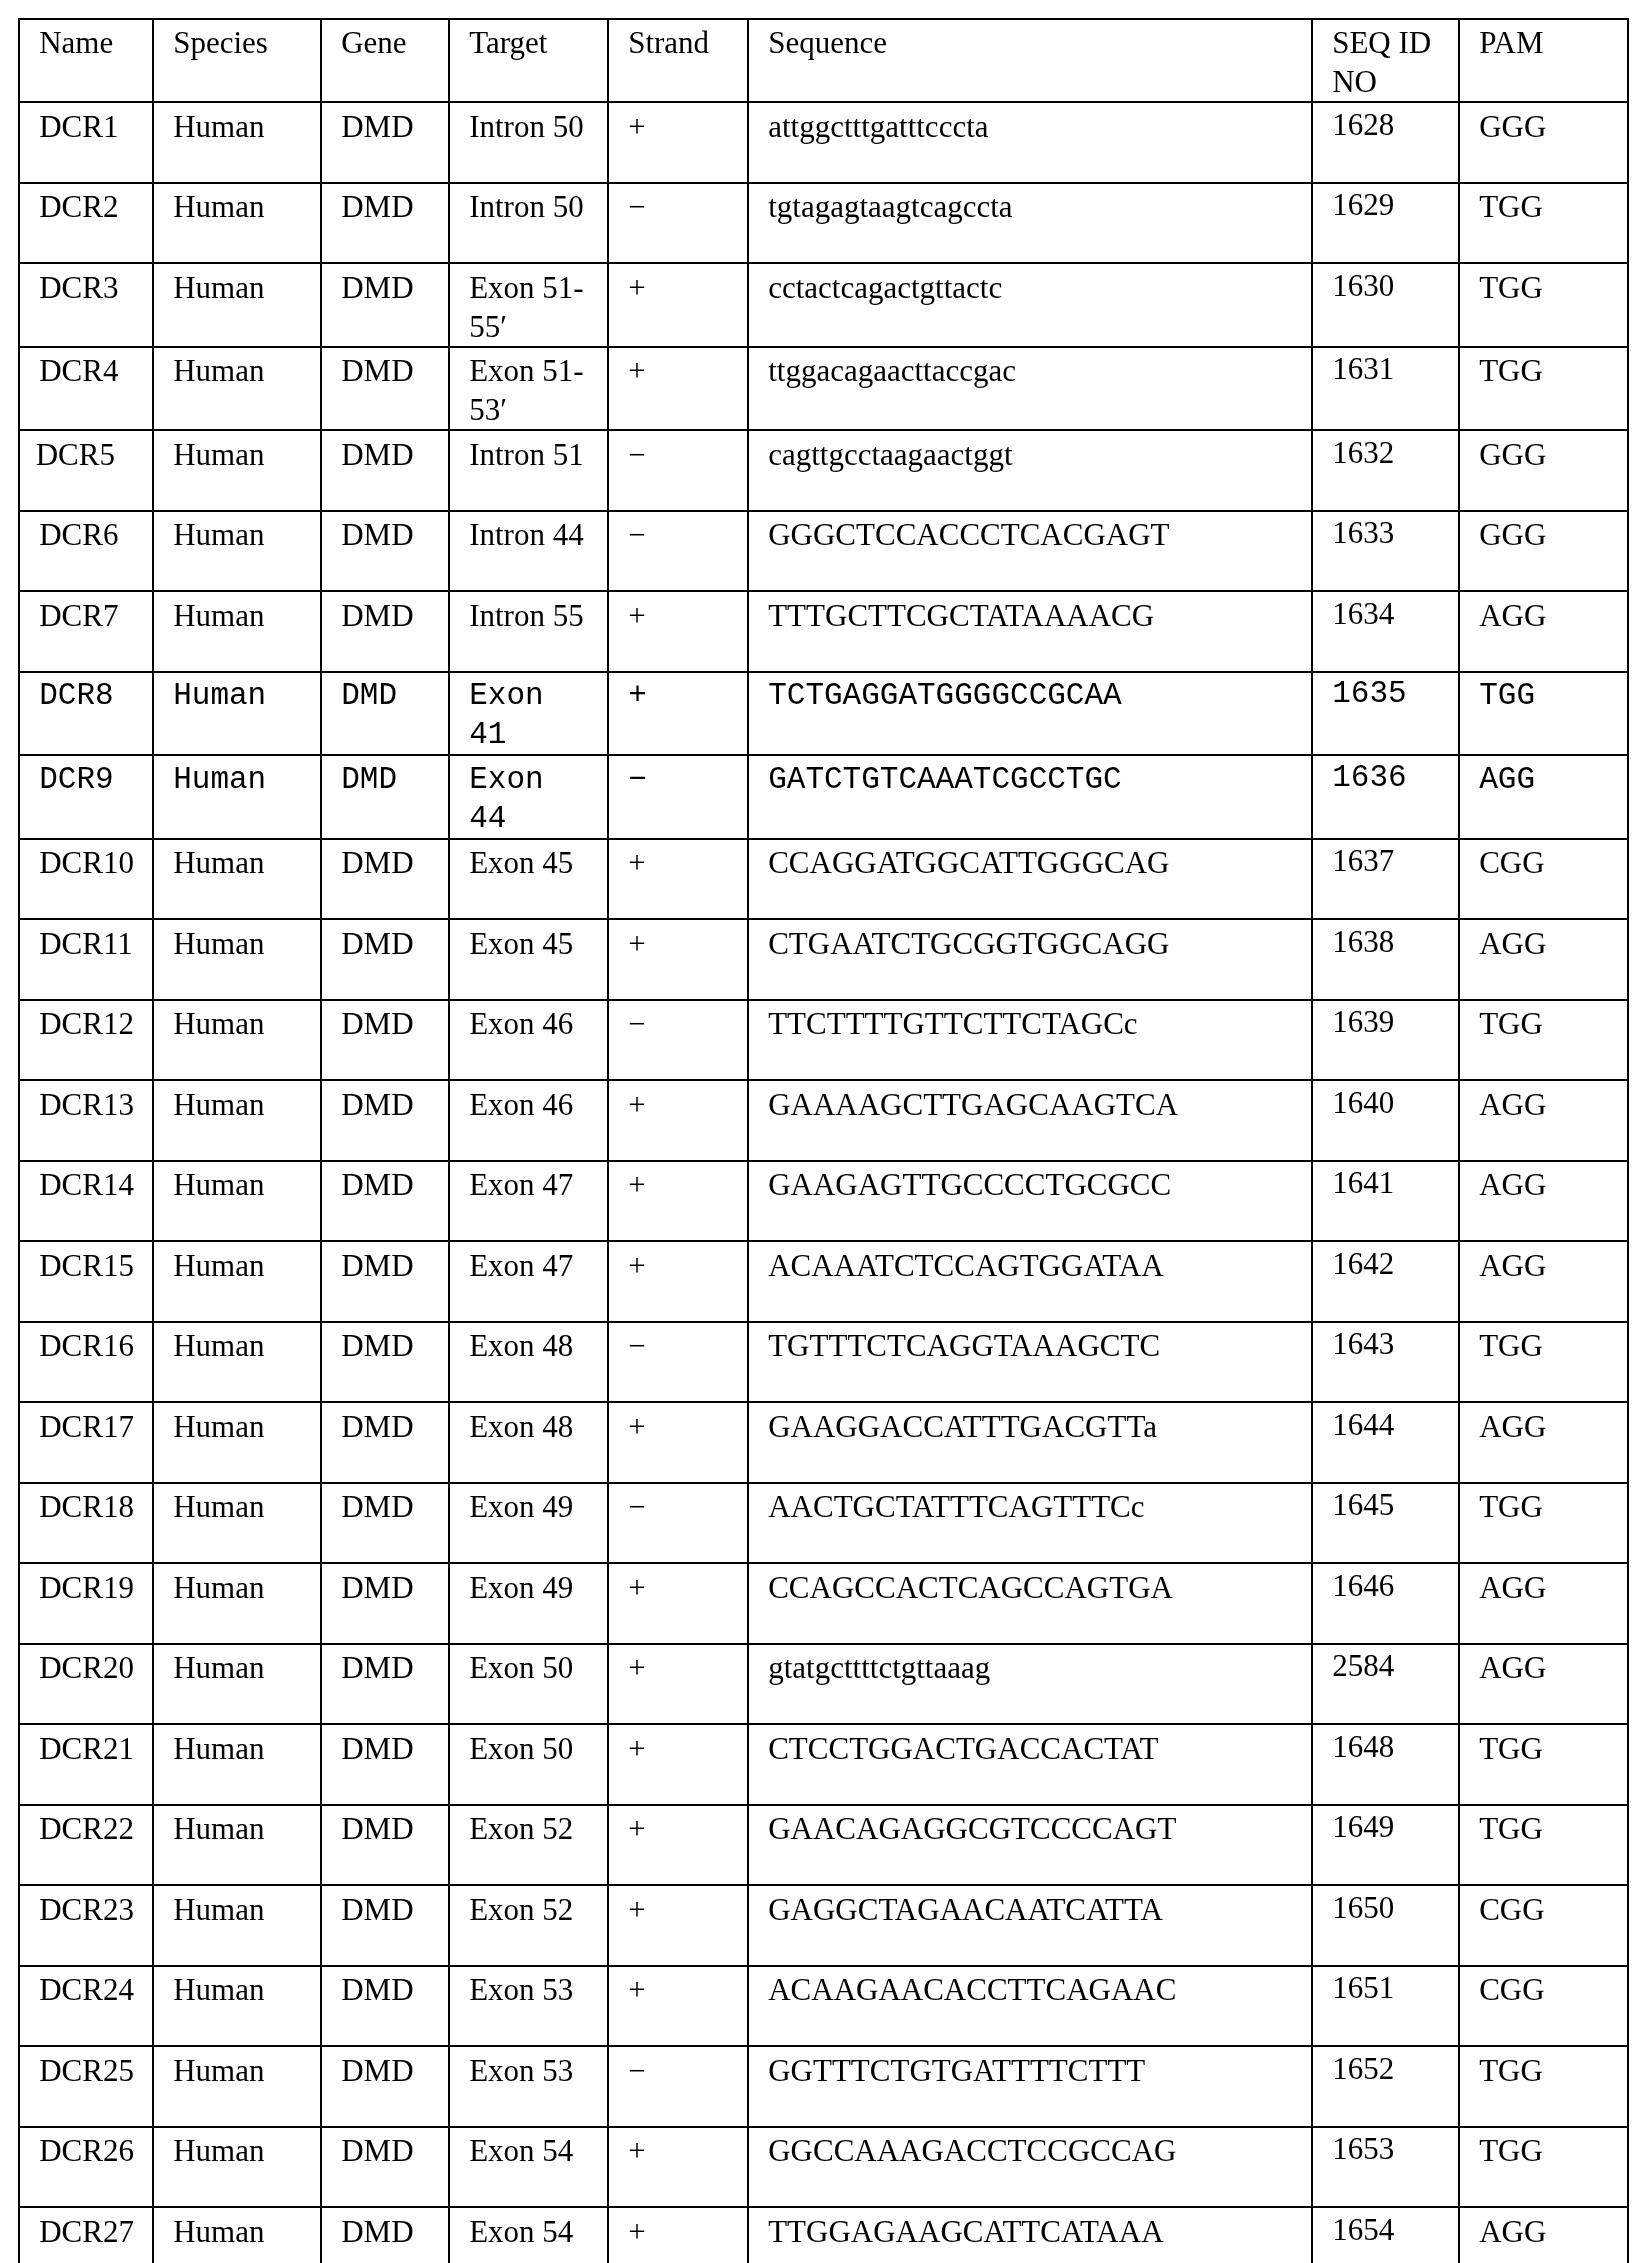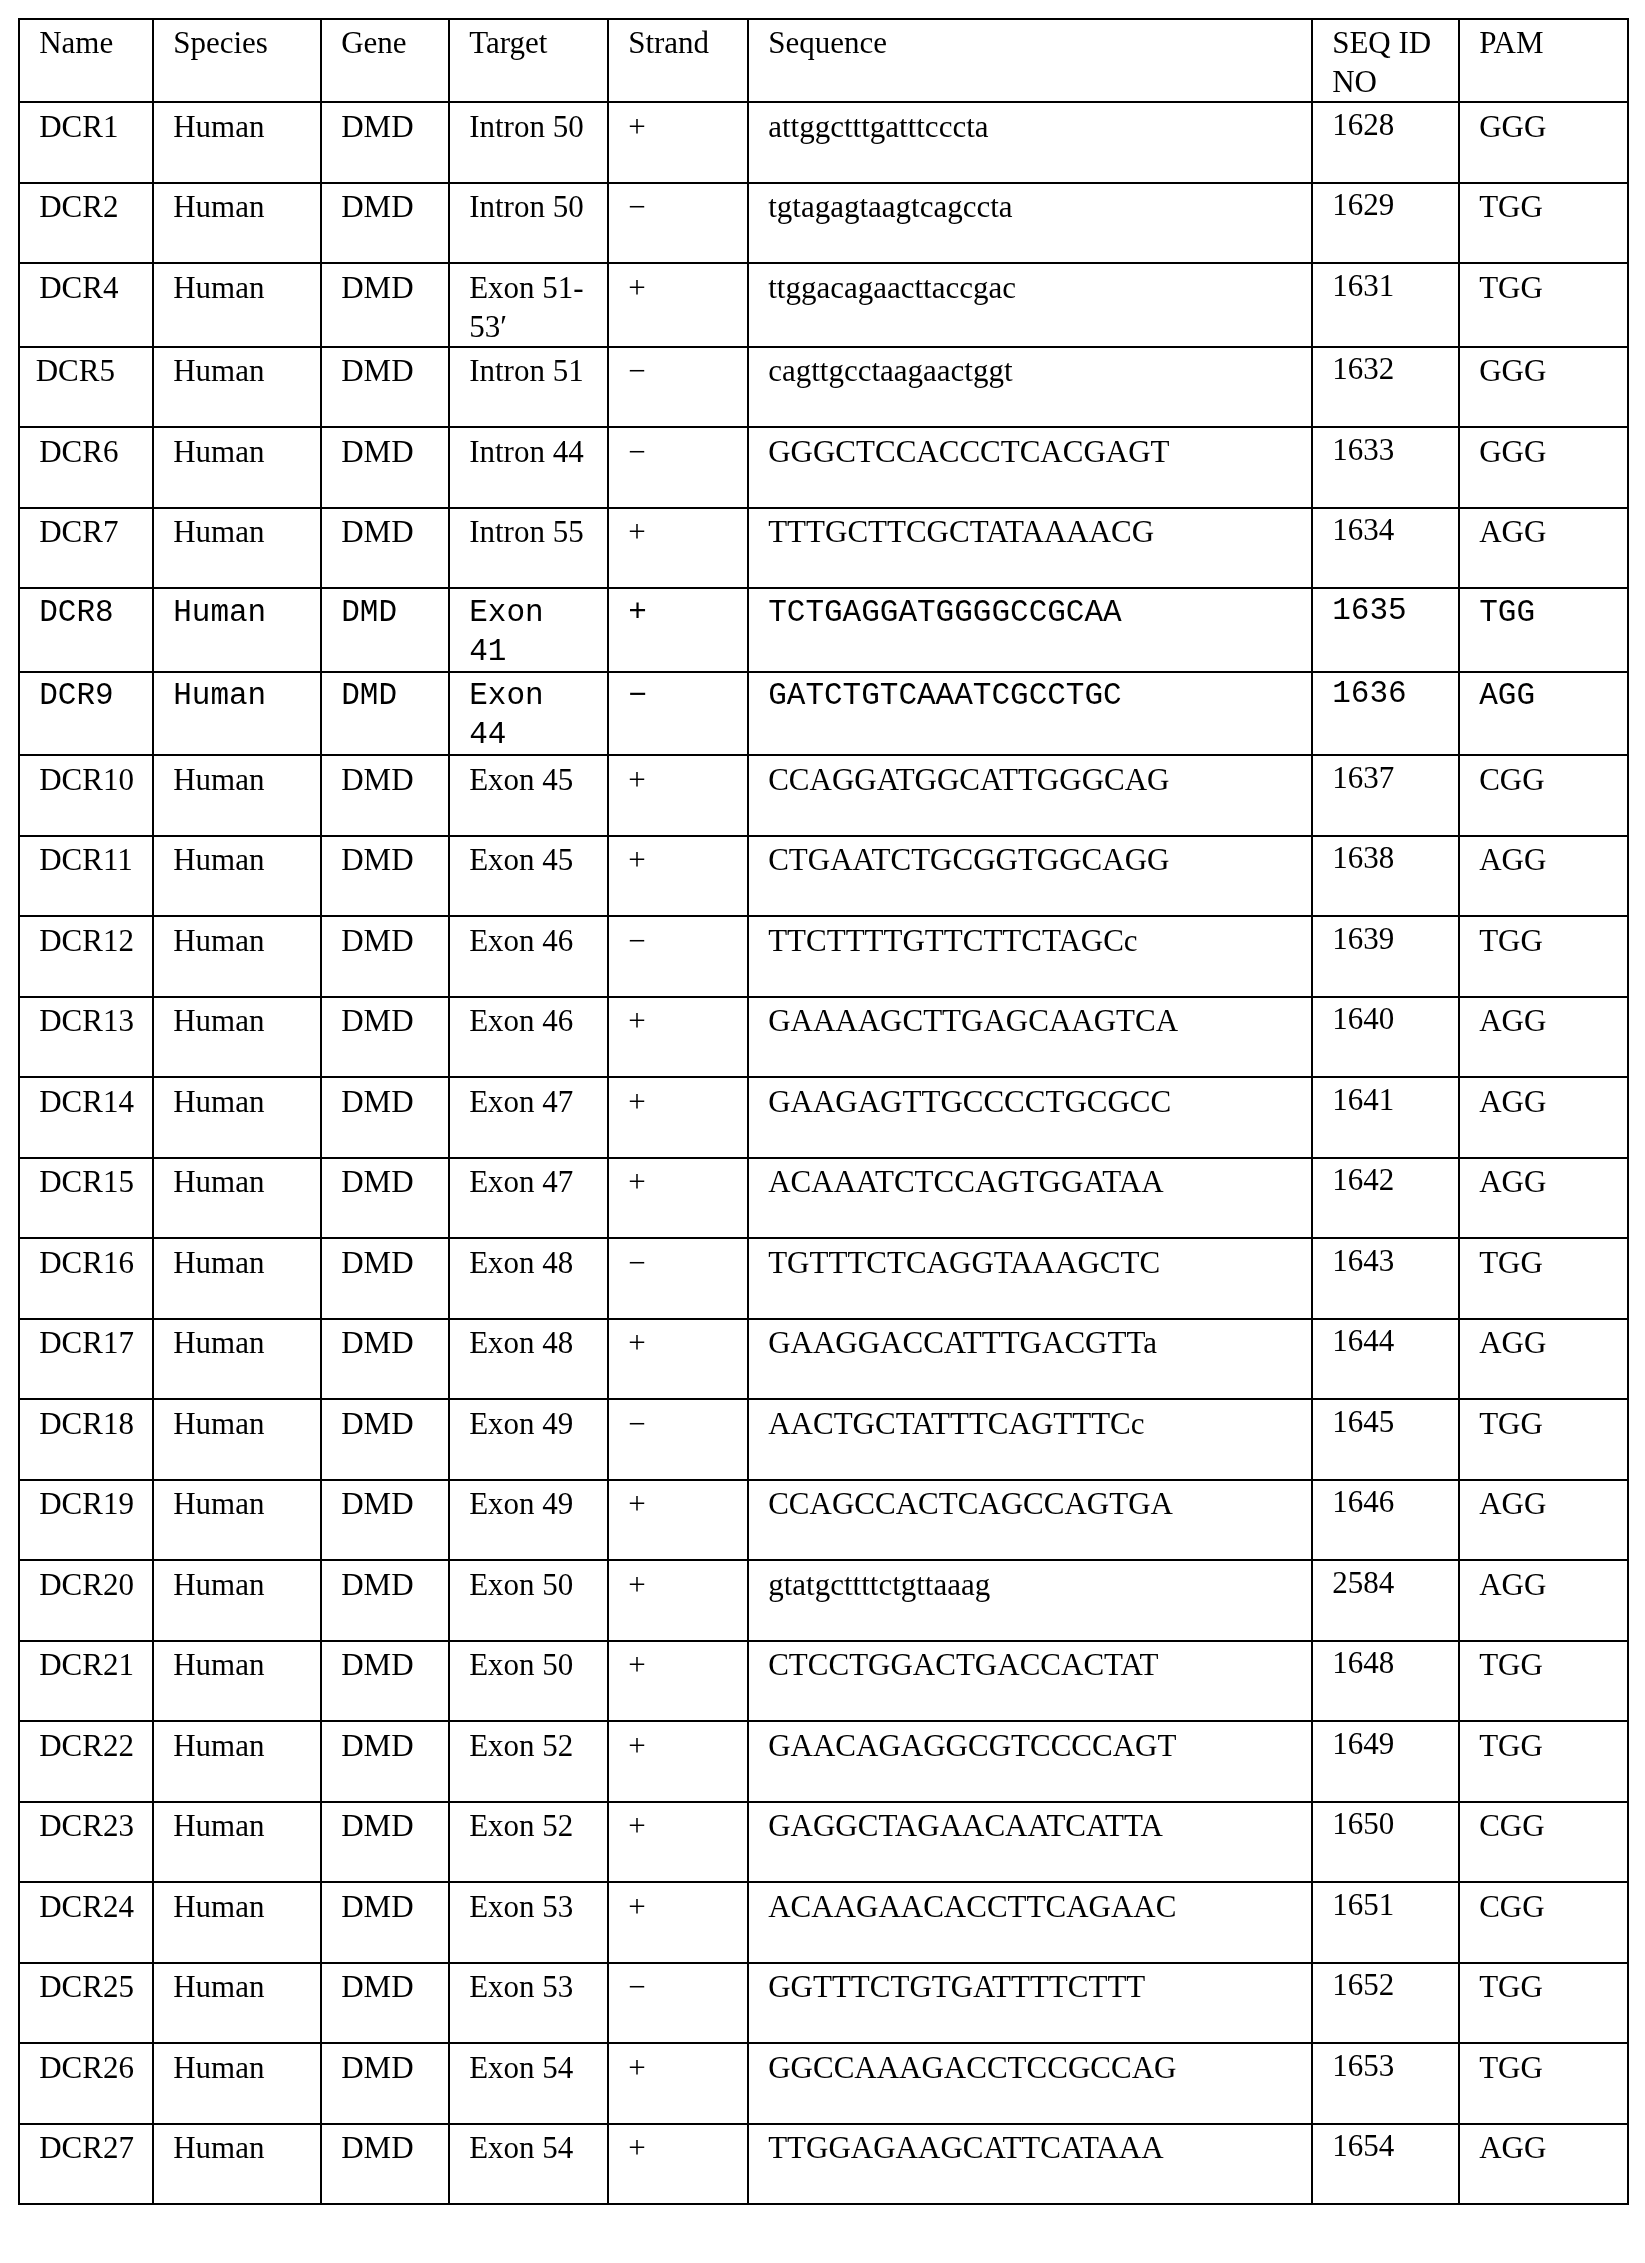--- a/index.html
+++ b/index.html
@@ -75,20 +75,32 @@
         <td>DMD</td>
         <td class="target">Intron 50</td>
         <td>−</td>
         <td>tgtagagtaagtcagccta</td>
         <td class="seqid">
           <span>1629</span>
         </td>
         <td>TGG</td>
       </tr>
       <tr class="two">
+        <td style="word-break: break-all;">DCR3</td>
+        <td>Human</td>
+        <td>DMD</td>
+        <td class="target">Exon 51-55′</td>
+        <td>+</td>
+        <td>cctactcagactgttactc</td>
+        <td class="seqid">
+          <span>1630</span>
+        </td>
+        <td>TGG</td>
+      </tr>
+      <tr class="two">
         <td style="word-break: break-all;">DCR4</td>
         <td>Human</td>
         <td>DMD</td>
         <td class="target">Exon 51-53′</td>
         <td>+</td>
         <td>ttggacagaacttaccgac</td>
         <td class="seqid">
           <span>1631</span>
         </td>
         <td>TGG</td>

